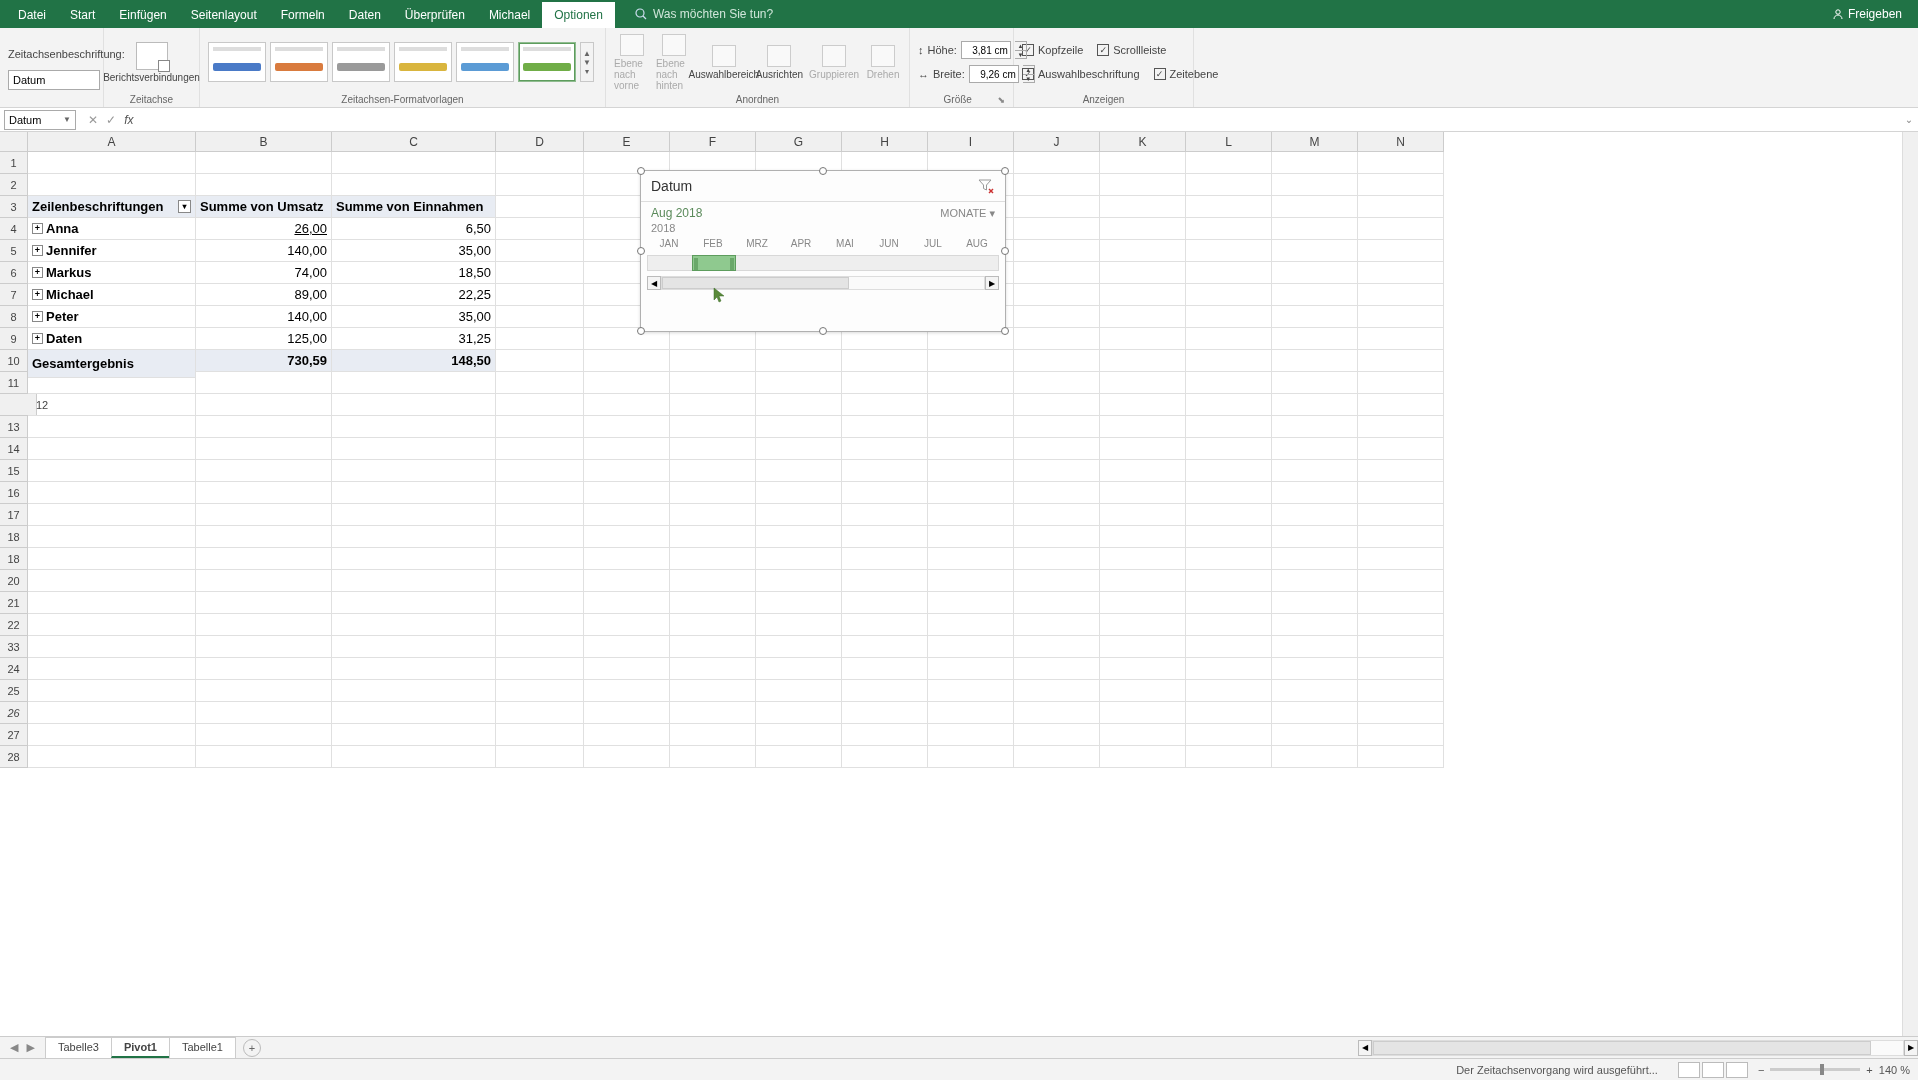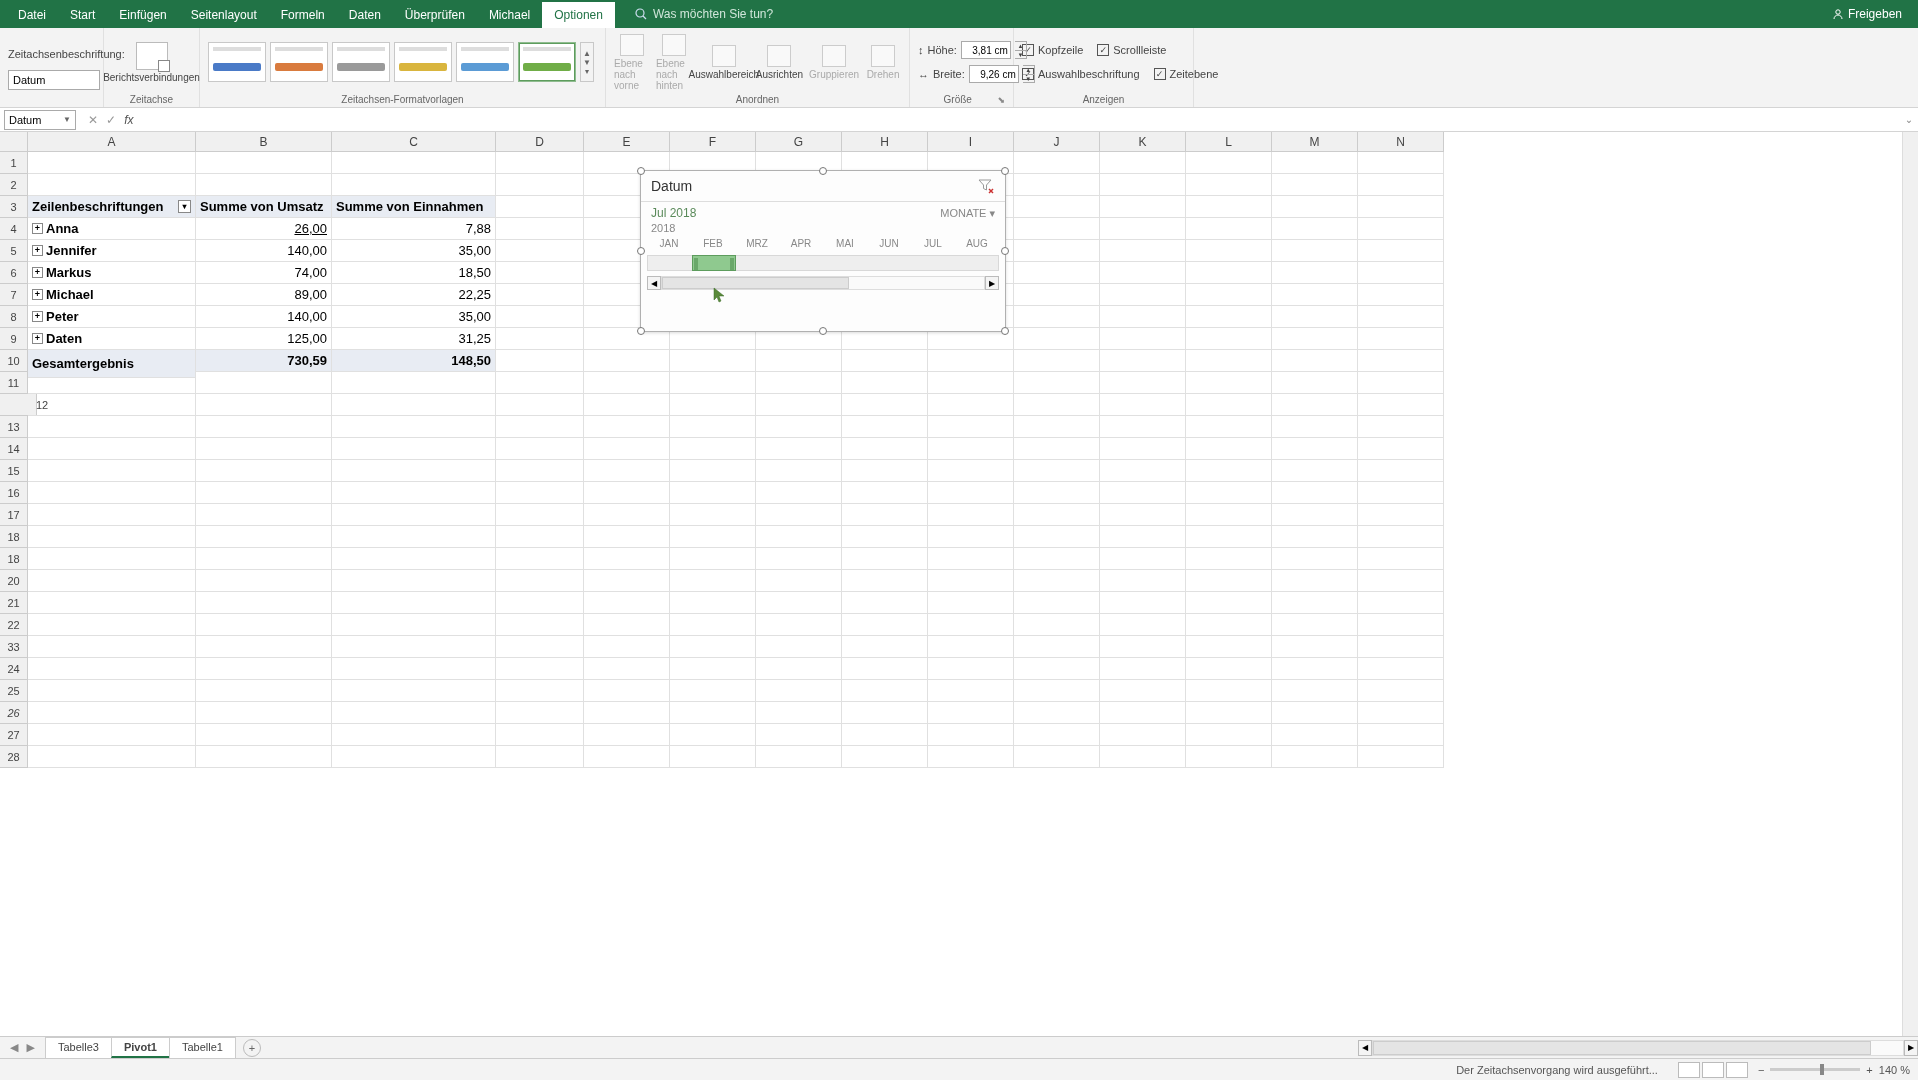--- a/index.html
+++ b/index.html
@@ -738,21 +738,21 @@
         <span>Zeilenbeschriftungen</span>
         <span class="filter-dd">▾</span>
       </div>
       <div class="cell bold shaded" style="left: 168px; top: 44px; width: 136px; height: 22px;">Summe von Umsatz</div>
       <div class="cell bold shaded" style="left: 304px; top: 44px; width: 164px; height: 22px;">Summe von Einnahmen</div>
       <div class="cell bold" style="left: 0px; top: 66px; width: 168px; height: 22px;">
         <span class="expand-box">+</span>
         <span>Anna</span>
       </div>
       <div class="cell right" style="left: 168px; top: 66px; width: 136px; height: 22px; text-decoration: underline;">26,00</div>
-      <div class="cell right" style="left: 304px; top: 66px; width: 164px; height: 22px;">7,88</div>
+      <div class="cell right" style="left: 304px; top: 66px; width: 164px; height: 22px;">6,50</div>
       <div class="cell bold" style="left: 0px; top: 88px; width: 168px; height: 22px;">
         <span class="expand-box">+</span>
         <span>Jennifer</span>
       </div>
       <div class="cell right" style="left: 168px; top: 88px; width: 136px; height: 22px;">140,00</div>
       <div class="cell right" style="left: 304px; top: 88px; width: 164px; height: 22px;">35,00</div>
       <div class="cell bold" style="left: 0px; top: 110px; width: 168px; height: 22px;">
         <span class="expand-box">+</span>
         <span>Markus</span>
       </div>
@@ -796,21 +796,21 @@
       <span class="slicer-title">Datum</span>
       <span class="clear-filter">
         <svg viewBox="0 0 18 18">
             <path d="M2 3h12l-4.5 5v5l-3-1.5V8z" fill="none" stroke="#999" stroke-width="1"></path>
             <line x1="12" y1="12" x2="16" y2="16" stroke="#c33" stroke-width="1.5"></line>
             <line x1="16" y1="12" x2="12" y2="16" stroke="#c33" stroke-width="1.5"></line>
           </svg>
       </span>
     </div>
     <div class="slicer-period">
-      <span class="period-label">Jul 2018</span>
+      <span class="period-label">Aug 2018</span>
       <span class="level-dd">
           <span>MONATE</span>
           <span>▾</span>
         </span>
     </div>
     <div class="year-label">2018</div>
     <div class="months-row" id="months-row">
         <div class="month">JAN</div>
         <div class="month">FEB</div>
         <div class="month">MRZ</div>

